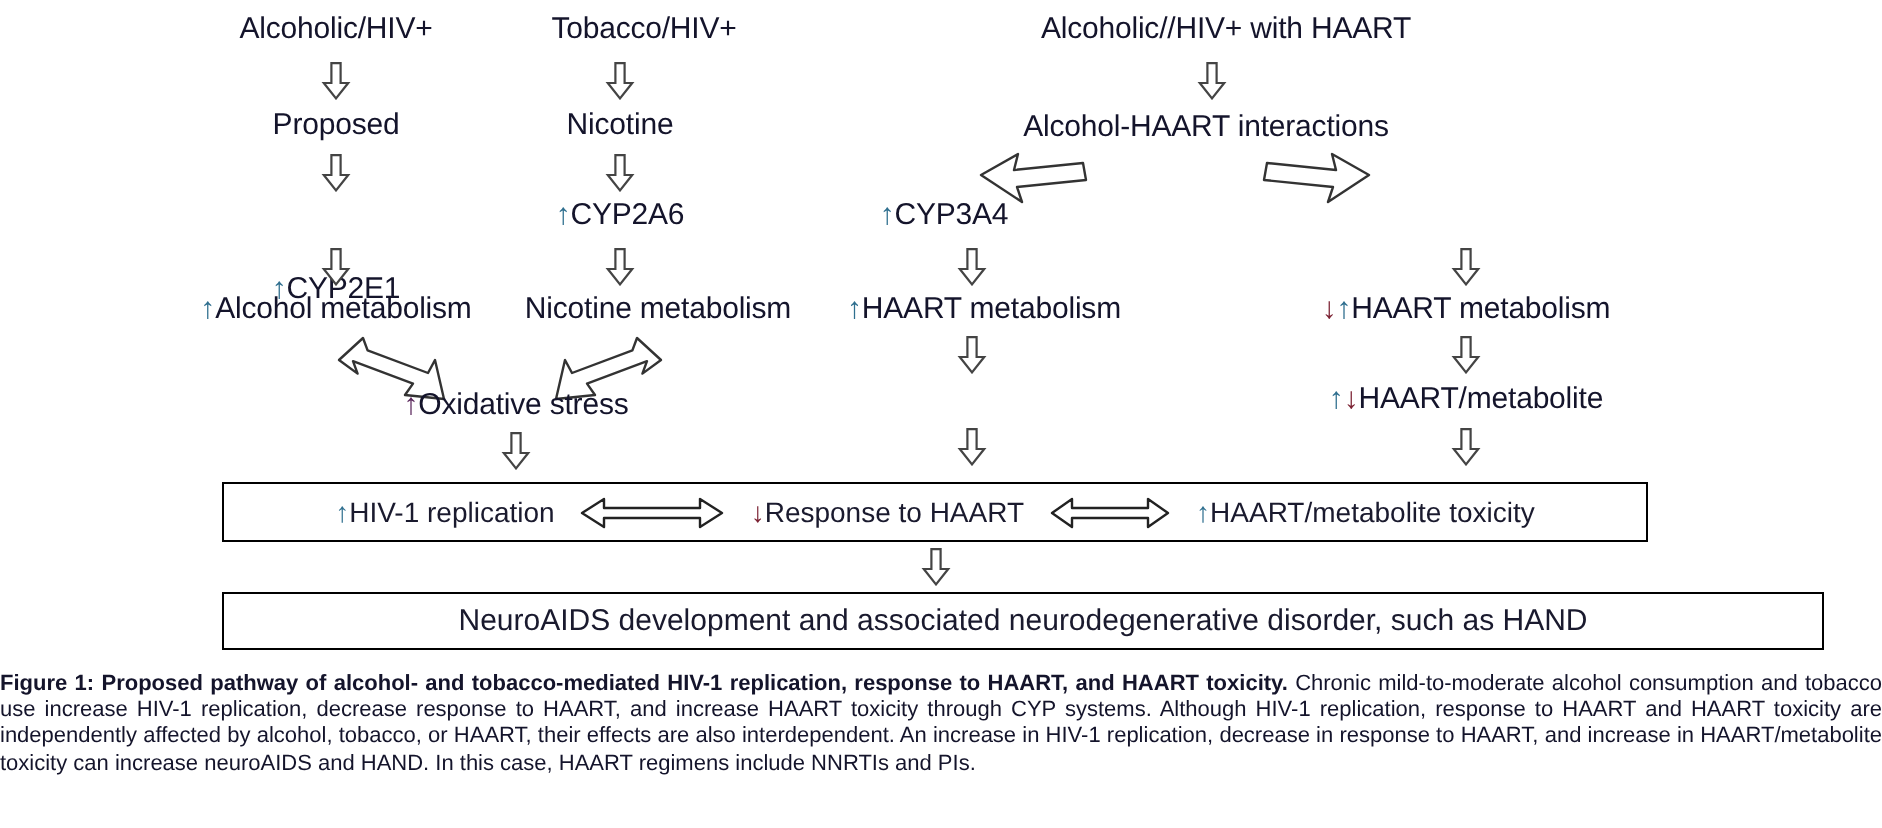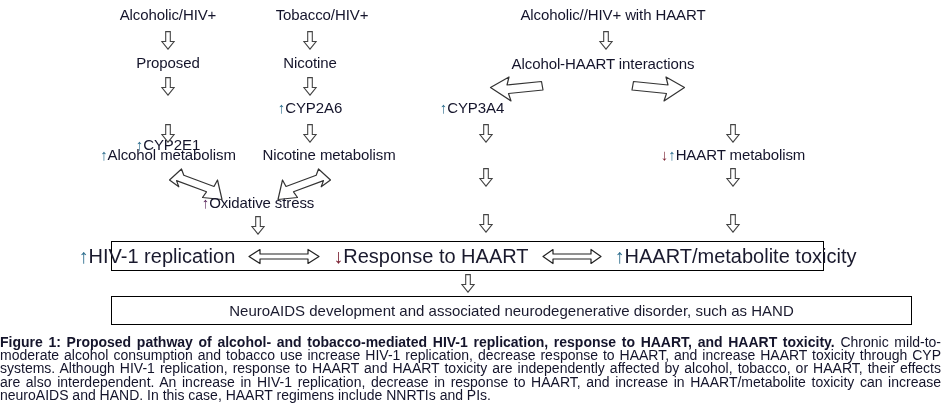--- a/index.html
+++ b/index.html
@@ -44,30 +44,30 @@
   .box{
     position:absolute;
     border:1.3px solid #000;
     background:#fff;
     box-sizing:border-box;
     display:flex;align-items:center;justify-content:center;
   }
   .boxRow{
     display:flex;align-items:center;justify-content:center;
     gap:0px;
-    font-size:20px;
+    font-size:14px;
     white-space:nowrap;
   }
   .boxRow .seg{padding:0 6px;}
 
   
   .caption{
     position:absolute;
     left:0px;top:336px;width:941px;
-    font-size:14px;
+    font-size:11px;
     line-height:13.2px;
     color:#14142b;
     text-align:justify;
     text-justify:inter-word;
   }
   .caption b{font-weight:bold;}
 </style>
 </head>
 <body>
 
@@ -178,20 +178,23 @@
   <div class="node ctr" style="left:472px;top:99px;">
     <span class="up">↑</span><span>CYP3A4</span>
   </div>
 
   <div class="vArrow" style="left:486px;top:124px;">
     <svg width="15" height="19" viewBox="0 0 15 19">
         <path d="M5.2 0.6 H9.8 V10.5 H13.6 L7.5 18.2 L1.4 10.5 H5.2 Z" fill="#ffffff" stroke="#444" stroke-width="1.1"></path>
       </svg>
   </div>
 
+  <div class="node ctr" style="left:492px;top:146px;">
+    <span class="up">↑</span><span>HAART metabolism</span>
+  </div>
 
   <div class="vArrow" style="left:486px;top:168px;">
     <svg width="15" height="19" viewBox="0 0 15 19">
         <path d="M5.2 0.6 H9.8 V10.5 H13.6 L7.5 18.2 L1.4 10.5 H5.2 Z" fill="#ffffff" stroke="#444" stroke-width="1.1"></path>
       </svg>
   </div>
 
 
   <div class="vArrow" style="left:486px;top:214px;">
     <svg width="15" height="19" viewBox="0 0 15 19">
@@ -209,20 +212,23 @@
   <div class="node ctr updn" style="left:733px;top:146px;">
     <span class="dn">↓</span><span class="up">↑</span><span>HAART metabolism</span>
   </div>
 
   <div class="vArrow" style="left:733px;top:168px;">
     <svg width="15" height="19" viewBox="0 0 15 19">
         <path d="M5.2 0.6 H9.8 V10.5 H13.6 L7.5 18.2 L1.4 10.5 H5.2 Z" fill="#ffffff" stroke="#444" stroke-width="1.1"></path>
       </svg>
   </div>
 
+  <div class="node ctr updn" style="left:733px;top:191px;">
+    <span class="up">↑</span><span class="dn">↓</span><span>HAART/metabolite</span>
+  </div>
 
   <div class="vArrow" style="left:733px;top:214px;">
     <svg width="15" height="19" viewBox="0 0 15 19">
         <path d="M5.2 0.6 H9.8 V10.5 H13.6 L7.5 18.2 L1.4 10.5 H5.2 Z" fill="#ffffff" stroke="#444" stroke-width="1.1"></path>
       </svg>
   </div>
 
   <div class="box" style="left:111px;top:241px;width:713px;height:30px;">
     <div class="boxRow">
 

